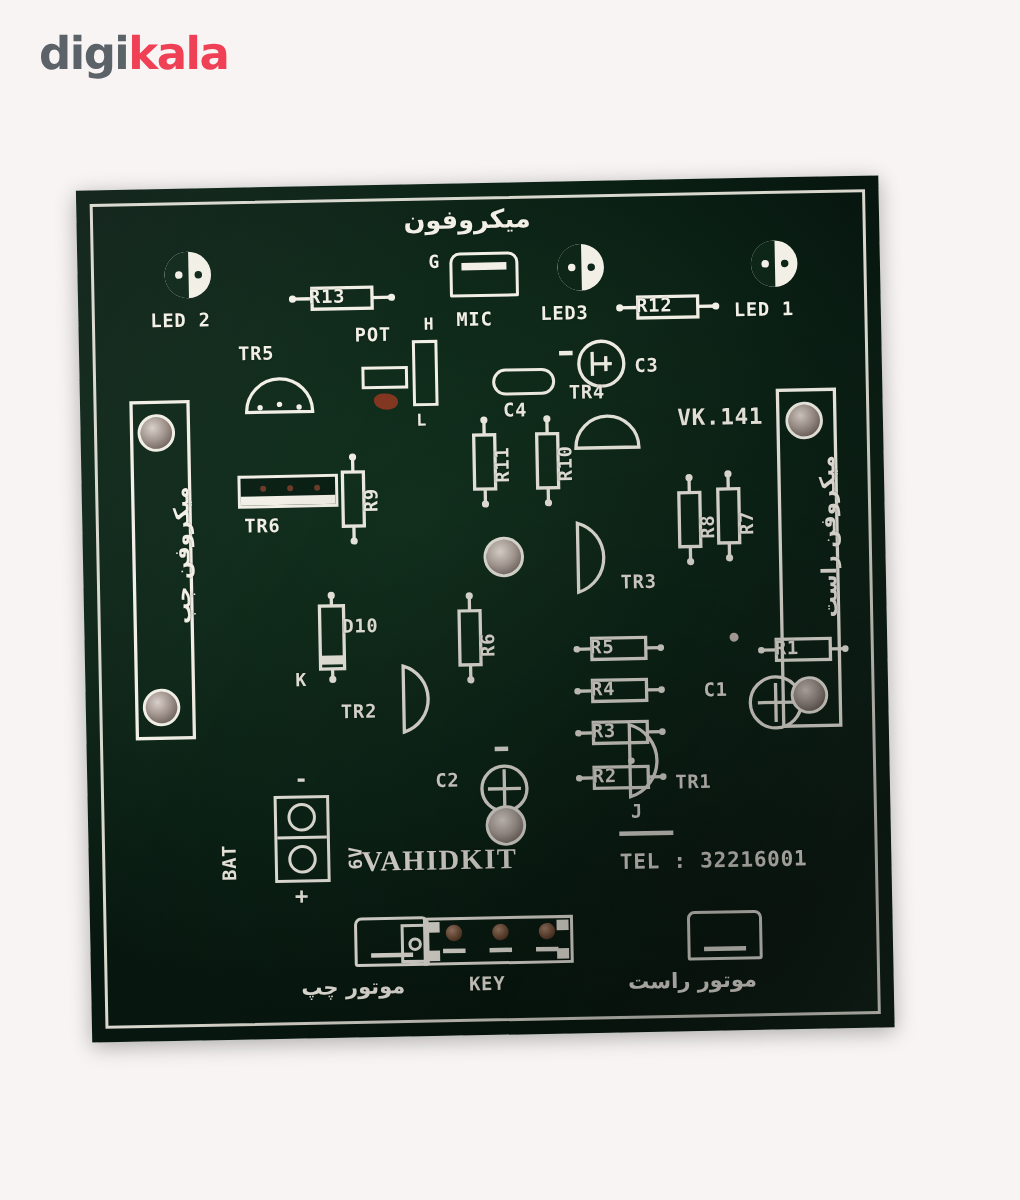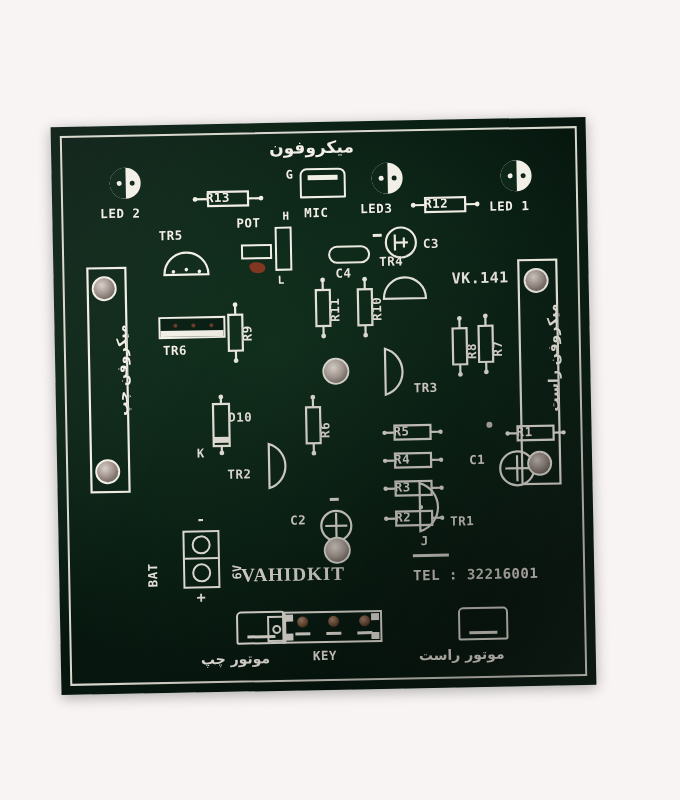--- a/index.html
+++ b/index.html
@@ -278,20 +278,23 @@
     position: absolute;
     width: 36px; height: 2.5px;
     background: #f2efe6;
   }
 </style>
 </head>
 <body>
 
 <div id="page">
 
+  <div id="logo">
+    <span class="part-a">digi</span><span class="part-b">kala</span>
+  </div>
 
   <div id="board-wrap">
   <div id="board">
     <div id="frame"></div>
 
     <div class="sk fa" style="left:218px; top:17px; font-size:17px;">میکروفون</div>
 
     <div class="led" style="left:58px; top:42px;">
       <span class="hole a"></span>
       <span class="hole b"></span>

